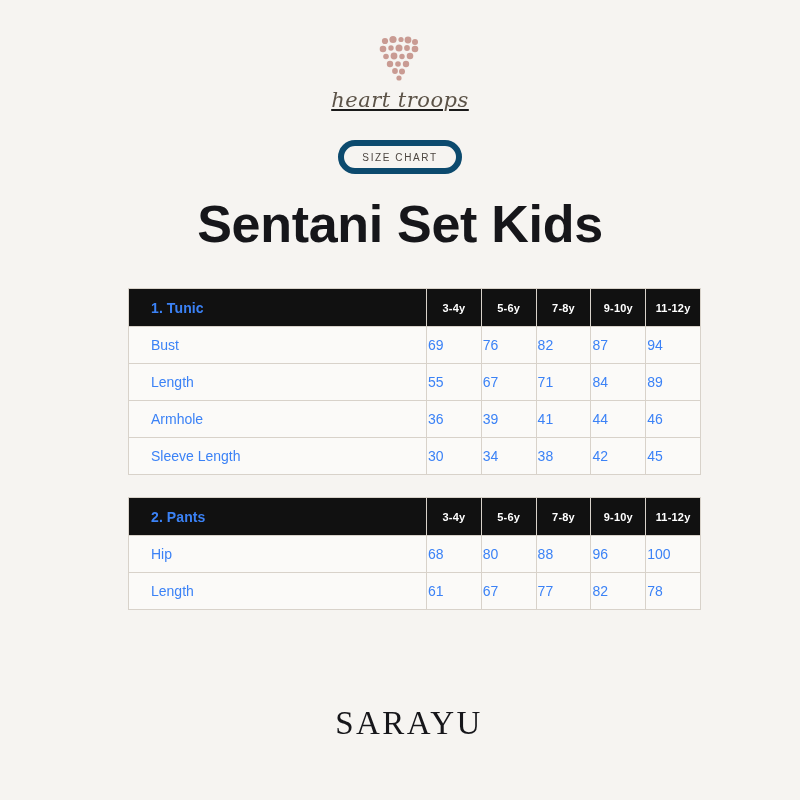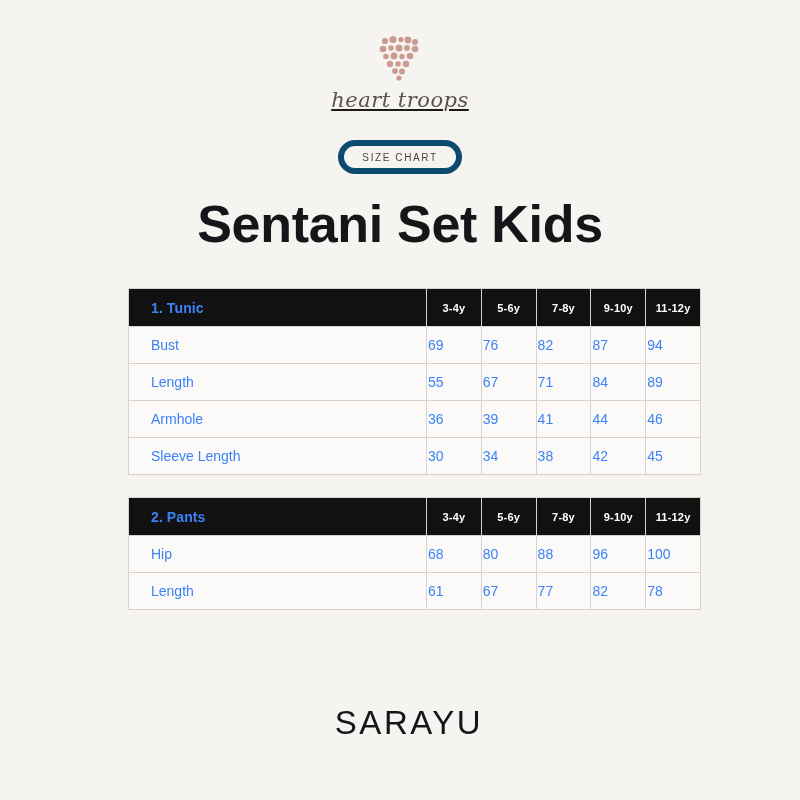--- a/index.html
+++ b/index.html
@@ -120,21 +120,21 @@
   col.c-label { width: 298px; }
   col.c-size  { width: 54.8px; }
 
   
   .footer-brand {
     position: absolute;
     left: 18px;
     right: 0;
     bottom: 58px;
     text-align: center;
-    font-family: Liberation Sans, sans-serif;
+    font-family: Liberation Serif, serif;
     font-size: 33px;
     letter-spacing: 2.5px;
     color: #16161a;
   }
 </style>
 </head>
 <body>
 
 <div class="page">
 

